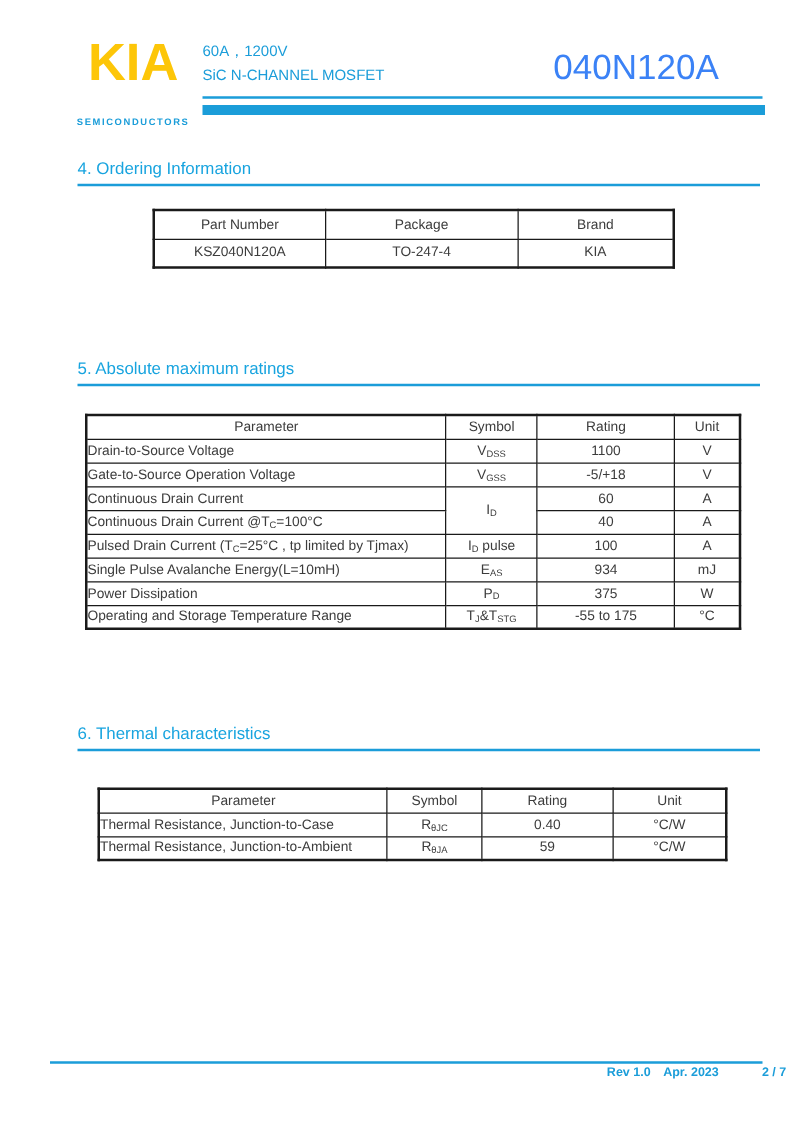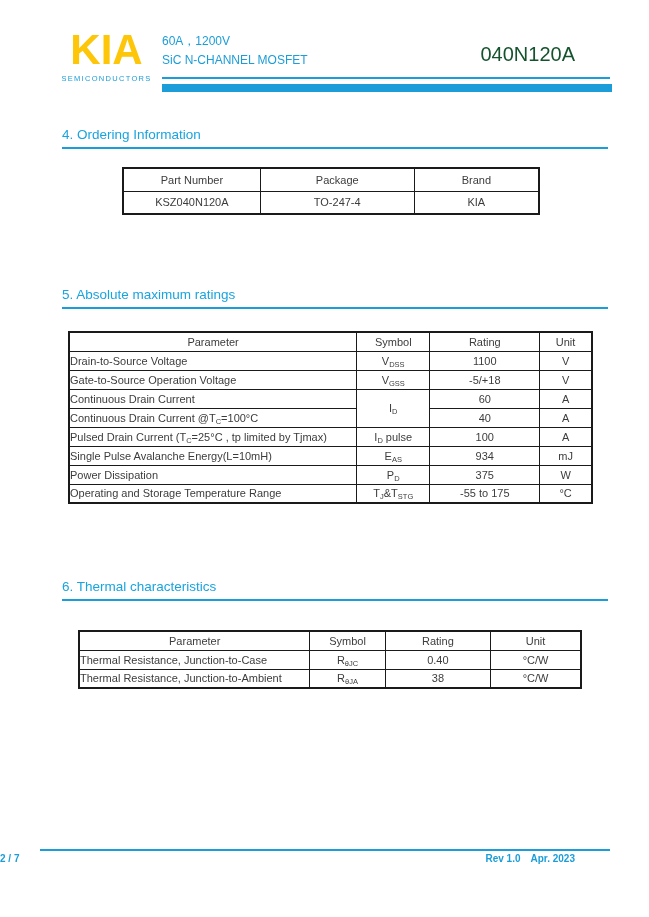--- a/index.html
+++ b/index.html
@@ -4,23 +4,23 @@
 <style>
   * { margin:0; padding:0; box-sizing:border-box; }
   html,body { background:#ffffff; }
   .page {
     position:relative; width:629px; height:917px; background:#ffffff;
     font-family:"Liberation Sans", sans-serif; color:#3c3c3c; overflow:hidden;
   }
   
   .logo { position:absolute; left:59px; top:27px; width:95px; text-align:center; }
   .logo-kia { font-size:42px; font-weight:bold; color:#FDC608; line-height:46px; letter-spacing:0px; }
-  .logo-sub { font-size:7.5px; font-weight:normal; color:#1B9DD9; letter-spacing:1.3px; margin-top:1px; white-space:nowrap; }
+  .logo-sub { font-size:7.5px; font-weight:bold; color:#1B9DD9; letter-spacing:1.3px; margin-top:20px; white-space:nowrap; }
   .spec { position:absolute; left:162px; top:32px; color:#1B9DD9; font-weight:normal; font-size:12px; line-height:19px; }
-  .pn { position:absolute; right:54px; top:39px; color:#14532d; font-size:20px; line-height:30px; }
+  .pn { position:absolute; right:54px; top:39px; color:#3b82f6; font-size:28px; line-height:30px; }
   .thin-line { position:absolute; left:162px; top:77px; width:448px; height:2px; background:#1B9DD9; }
   .thick-bar { position:absolute; left:162px; top:84px; width:450px; height:8px; background:#1B9DD9; }
   
   .sec {
     position:absolute; left:62px; width:546px;
     color:#18A4DF; font-size:13.5px; font-weight:normal;
     padding-bottom:5px; border-bottom:2px solid #1B9DD9;
   }
   .sec4 { top:127px; } .sec5 { top:287px; } .sec6 { top:579px; }
   
@@ -34,21 +34,21 @@
   .ordering-tbl th, .ordering-tbl td { height:23px; }
   .amr-tbl { left:68px; top:331px; width:525px; }
   .amr-tbl th, .amr-tbl td { height:19px; }
   .thermal-tbl { left:78px; top:630px; width:504px; }
   .thermal-tbl th, .thermal-tbl td { height:19px; }
   
   .note { position:absolute; left:62px; top:315px; width:531px; text-align:right; font-size:10.5px; color:#3c3c3c; }
   .caution { position:absolute; left:62px; top:503px; width:540px; font-size:11px; line-height:13.5px; text-align:justify; color:#3c3c3c; }
   
   .footer-line { position:absolute; left:40px; top:849px; width:570px; height:2px; background:#1B9DD9; }
-  .footer-page { position:absolute; left:0; right:0; top:853px; text-align:left; font-size:10px; font-weight:bold; color:#1B9DD9; }
+  .footer-page { position:absolute; left:0; right:0; top:853px; text-align:right; font-size:10px; font-weight:bold; color:#1B9DD9; }
   .footer-rev { position:absolute; right:54px; top:853px; font-size:10px; font-weight:bold; color:#1B9DD9; }
   .footer-rev span { margin-left:10px; }
 </style>
 </head>
 <body>
 
 <div class="page">
 
   <div>
     <div class="logo">
@@ -173,21 +173,21 @@
     <tbody>
       <tr>
         <td class="param"><span>Thermal Resistance, Junction-to-Case</span></td>
         <td><span>R</span><sub>θJC</sub></td>
         <td>0.40</td>
         <td>°C/W</td>
       </tr>
       <tr>
         <td class="param"><span>Thermal Resistance, Junction-to-Ambient</span></td>
         <td><span>R</span><sub>θJA</sub></td>
-        <td>38</td>
+        <td>59</td>
         <td>°C/W</td>
       </tr>
     </tbody>
   </table>
 
   <div class="footer-line"></div>
   <div class="footer-page">2 / 7</div>
   <div class="footer-rev">
     <span>Rev 1.0</span><span>Apr. 2023</span>
   </div>

